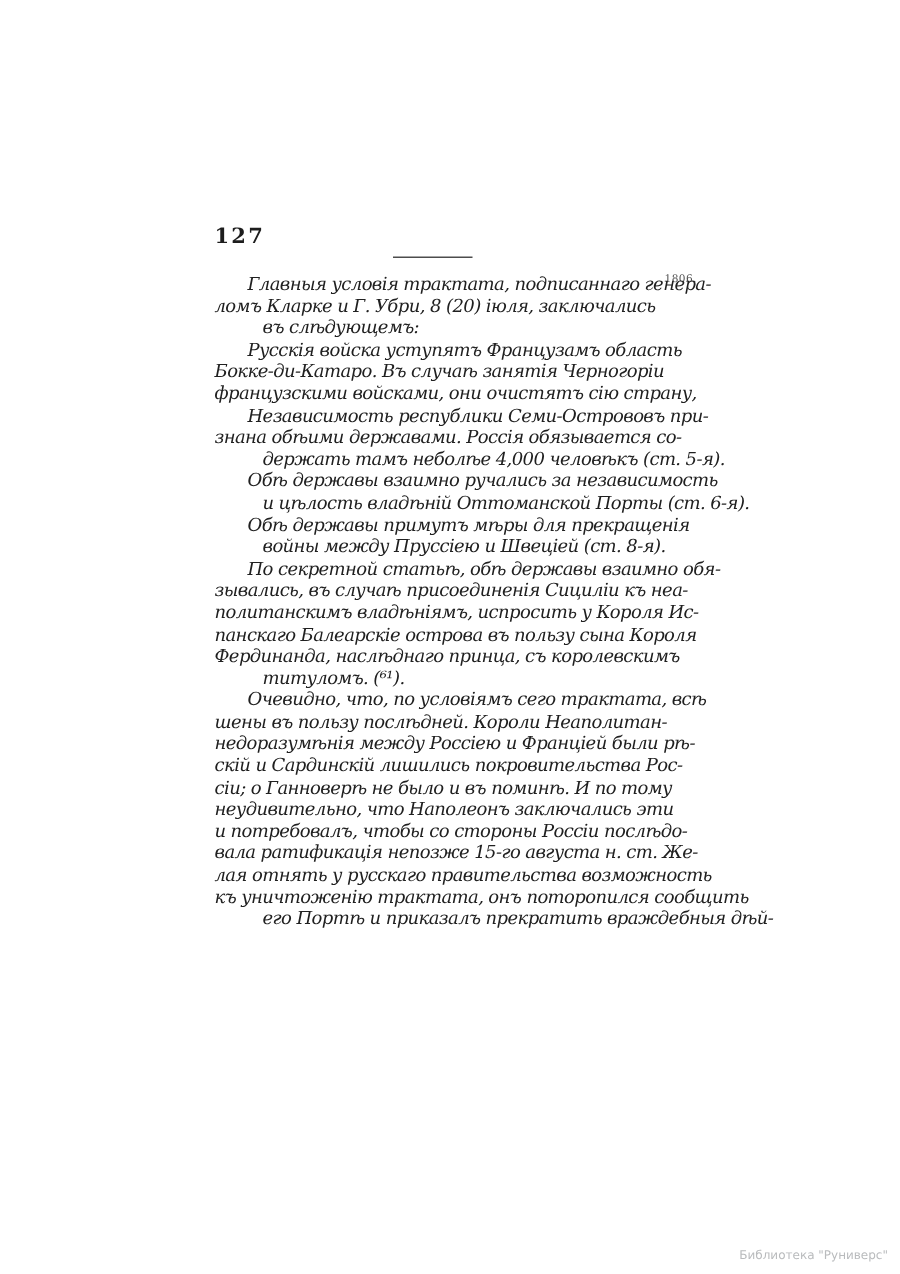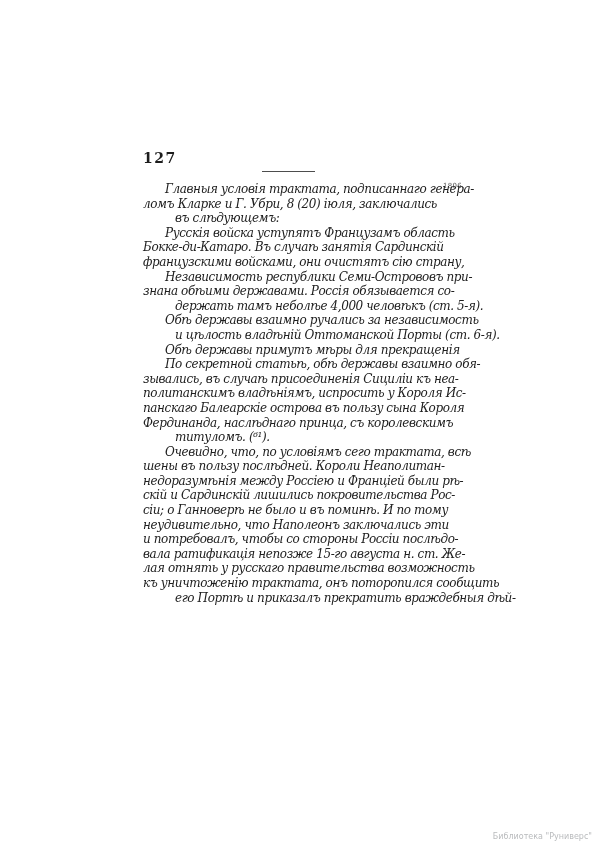--- a/index.html
+++ b/index.html
@@ -80,34 +80,35 @@
   <div class="page-number-rule"></div>
   <div class="margin-note">1806.</div>
   <div class="text-block">
       <div class="paragraph">
         <div class="line first">Главныя условія трактата, подписаннаго генера-</div>
         <div class="line">ломъ Кларке и Г. Убри, 8 (20) іюля, заключались</div>
         <div class="line plast">въ слѣдующемъ:</div>
       </div>
       <div class="paragraph">
         <div class="line first">Русскія войска уступятъ Французамъ область</div>
-        <div class="line">Бокке-ди-Катаро. Въ случаѣ занятія Сардинскій</div>
+        <div class="line">Бокке-ди-Катаро. Въ случаѣ занятія Черногоріи</div>
         <div class="line">французскими войсками, они очистятъ сію страну,</div>
       </div>
       <div class="paragraph">
         <div class="line first">Независимость республики Семи-Острововъ при-</div>
         <div class="line">знана обѣими державами. Россія обязывается со-</div>
         <div class="line plast">держать тамъ неболѣе 4,000 человѣкъ (ст. 5-я).</div>
       </div>
       <div class="paragraph">
         <div class="line first">Обѣ державы взаимно ручались за независимость</div>
         <div class="line plast">и цѣлость владѣній Оттоманской Порты (ст. 6-я).</div>
       </div>
       <div class="paragraph">
         <div class="line first">Обѣ державы примутъ мѣры для прекращенія</div>
+        <div class="line plast">войны между Пруссіею и Швеціей (ст. 8-я).</div>
       </div>
       <div class="paragraph">
         <div class="line first">По секретной статьѣ, обѣ державы взаимно обя-</div>
         <div class="line">зывались, въ случаѣ присоединенія Сициліи къ неа-</div>
         <div class="line">политанскимъ владѣніямъ, испросить у Короля Ис-</div>
         <div class="line">панскаго Балеарскіе острова въ пользу сына Короля</div>
         <div class="line">Фердинанда, наслѣднаго принца, съ королевскимъ</div>
         <div class="line plast">титуломъ. (⁶¹).</div>
       </div>
       <div class="paragraph">

